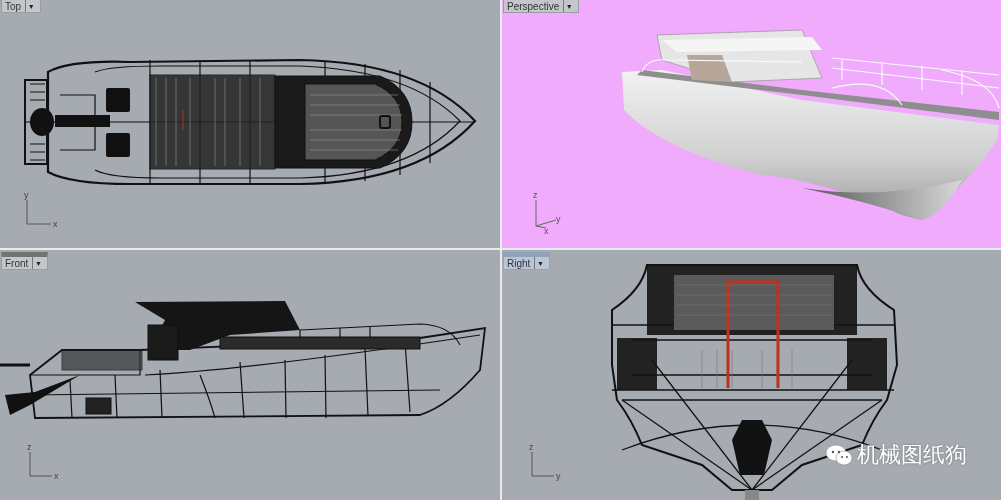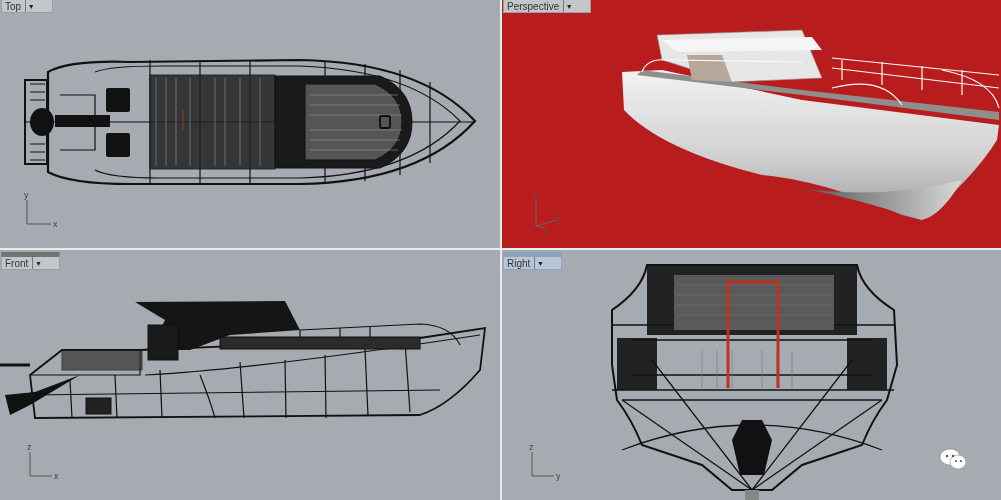--- a/index.html
+++ b/index.html
@@ -1,22 +1,22 @@
 <!DOCTYPE html>
 <html><head>
 <meta charset="utf-8">
 <style>
   html,body{margin:0;padding:0;}
   body{width:1001px;height:500px;overflow:hidden;background:#e8ecef;font-family:"Liberation Sans",sans-serif;position:relative;}
   .vp{position:absolute;overflow:hidden;}
   .vp-tl{left:0;top:0;width:500px;height:248px;background:#a6abb2;}
-  .vp-tr{left:502px;top:0;width:499px;height:248px;background:#b91c1c;}
+  .vp-tr{left:502px;top:0;width:499px;height:248px;background:#f0abfc;}
   .vp-bl{left:0;top:250px;width:500px;height:250px;background:#a6abb2;}
   .vp-br{left:502px;top:250px;width:499px;height:250px;background:#a6abb2;}
-  .tab{position:absolute;left:1px;top:0;height:12px;display:flex;align-items:center;background:#c3c6ca;border:1px solid #9a9da2;border-top:none;font-size:10px;color:#333;padding:0 16px 0 3px;}
+  .tab{position:absolute;left:1px;top:0;height:12px;display:flex;align-items:center;background:#c3c6ca;border:1px solid #9a9da2;border-top:none;font-size:10px;color:#333;padding:0 4px 0 3px;}
   .vp-bl .tab,.vp-br .tab{top:2px;border-top:5px solid #737373;}
   .tab.active{background:#b8c6d8;border-color:#8fa3bd;text-align:center;}
   .tab .lbl{padding-right:4px;}
   .tab .dd{width:10px;height:12px;border-left:1px solid #777;display:flex;align-items:center;justify-content:center;font-size:7px;color:#222;cursor:pointer;}
   .axes{position:absolute;left:24px;bottom:20px;width:30px;height:30px;}
   .axes svg{overflow:visible}
   .drawing{position:absolute;left:0;top:0;}
   .watermark{position:absolute;right:34px;bottom:30px;display:flex;align-items:center;gap:4px;color:#fff;font-size:22px;text-shadow:0 0 2px #666;}
   .wm-icon{width:28px;height:22px;position:relative;}
 </style>
@@ -223,14 +223,15 @@
     <span class="wm-icon">
       <svg width="28" height="22">
         <ellipse cx="11" cy="9" rx="10" ry="8" fill="#fff" stroke="#777" stroke-width="0.5"></ellipse>
         <ellipse cx="19" cy="14" rx="8" ry="7" fill="#fff" stroke="#777" stroke-width="0.5"></ellipse>
         <circle cx="8" cy="8" r="1.2" fill="#555"></circle>
           <circle cx="14" cy="8" r="1.2" fill="#555"></circle>
         <circle cx="17" cy="13" r="1" fill="#555"></circle>
           <circle cx="22" cy="13" r="1" fill="#555"></circle>
       </svg>
     </span>
+    <span>机械图纸狗</span>
   </div>
 </div>
 
 </body></html>

